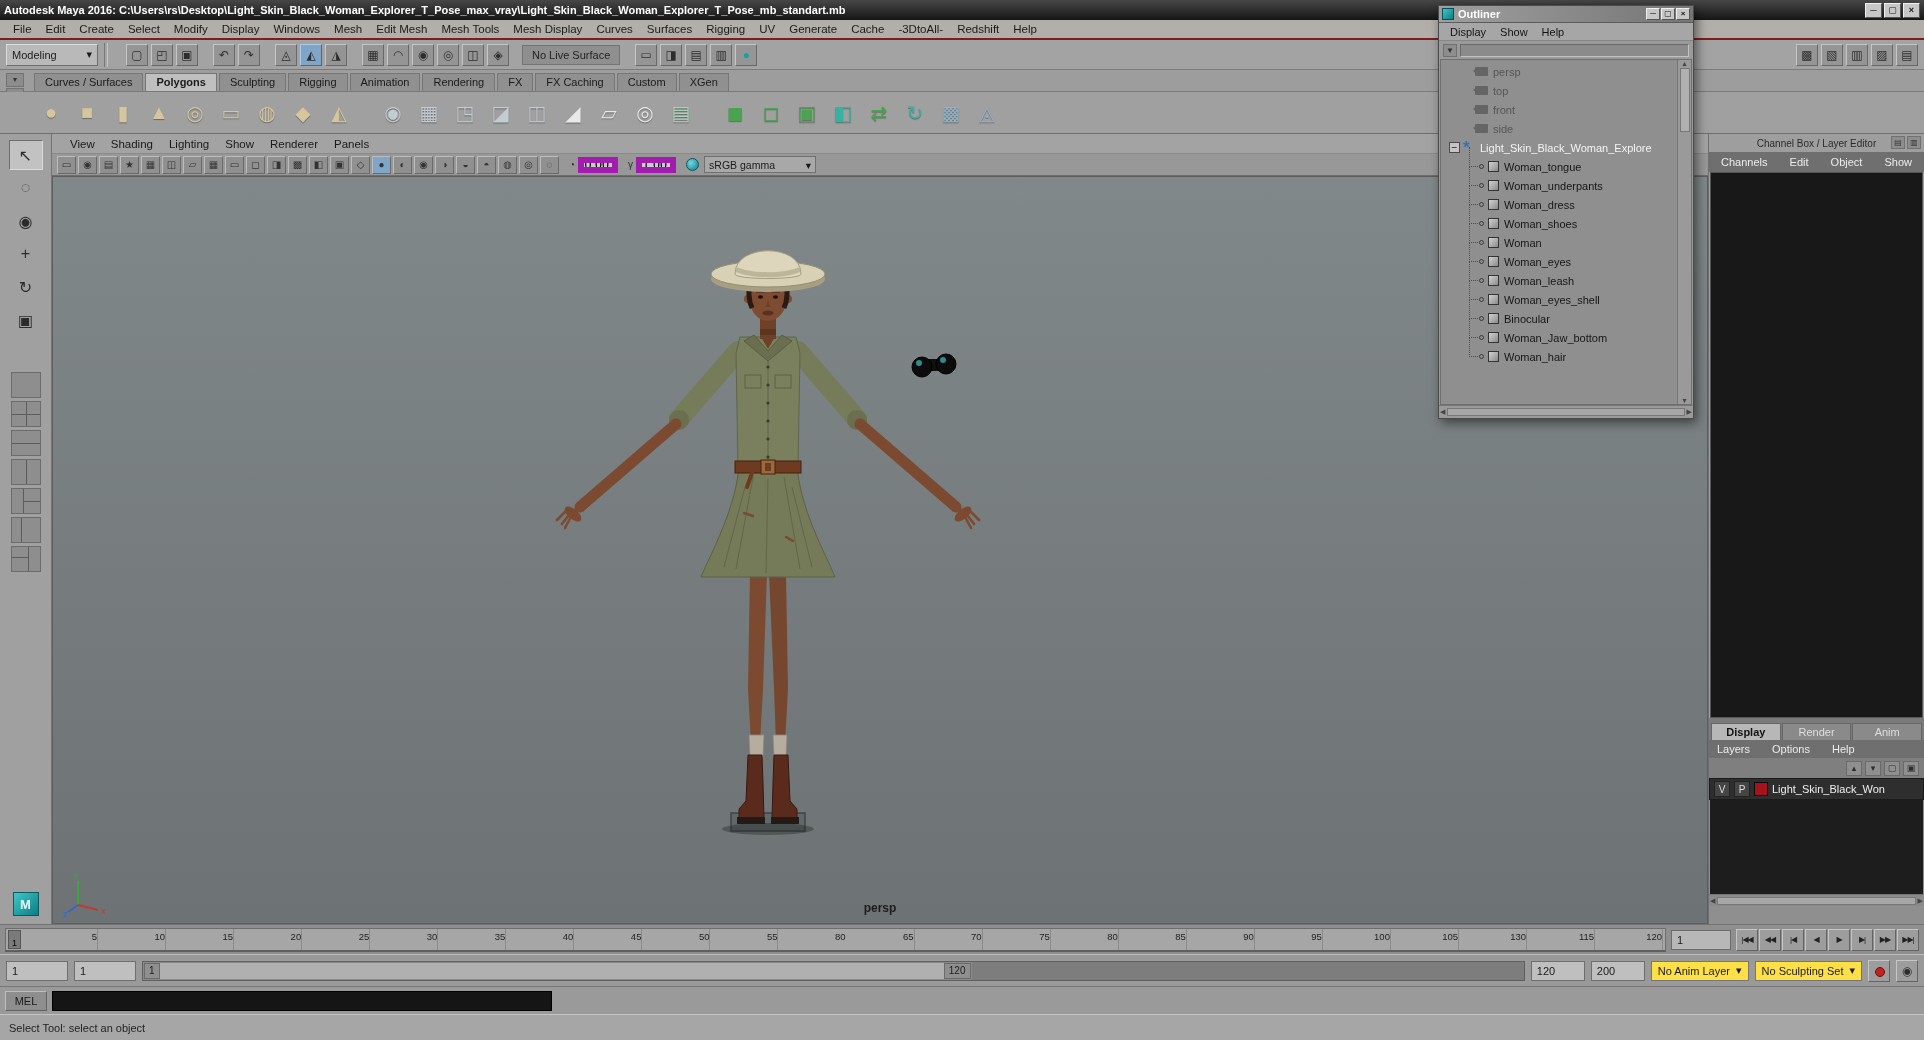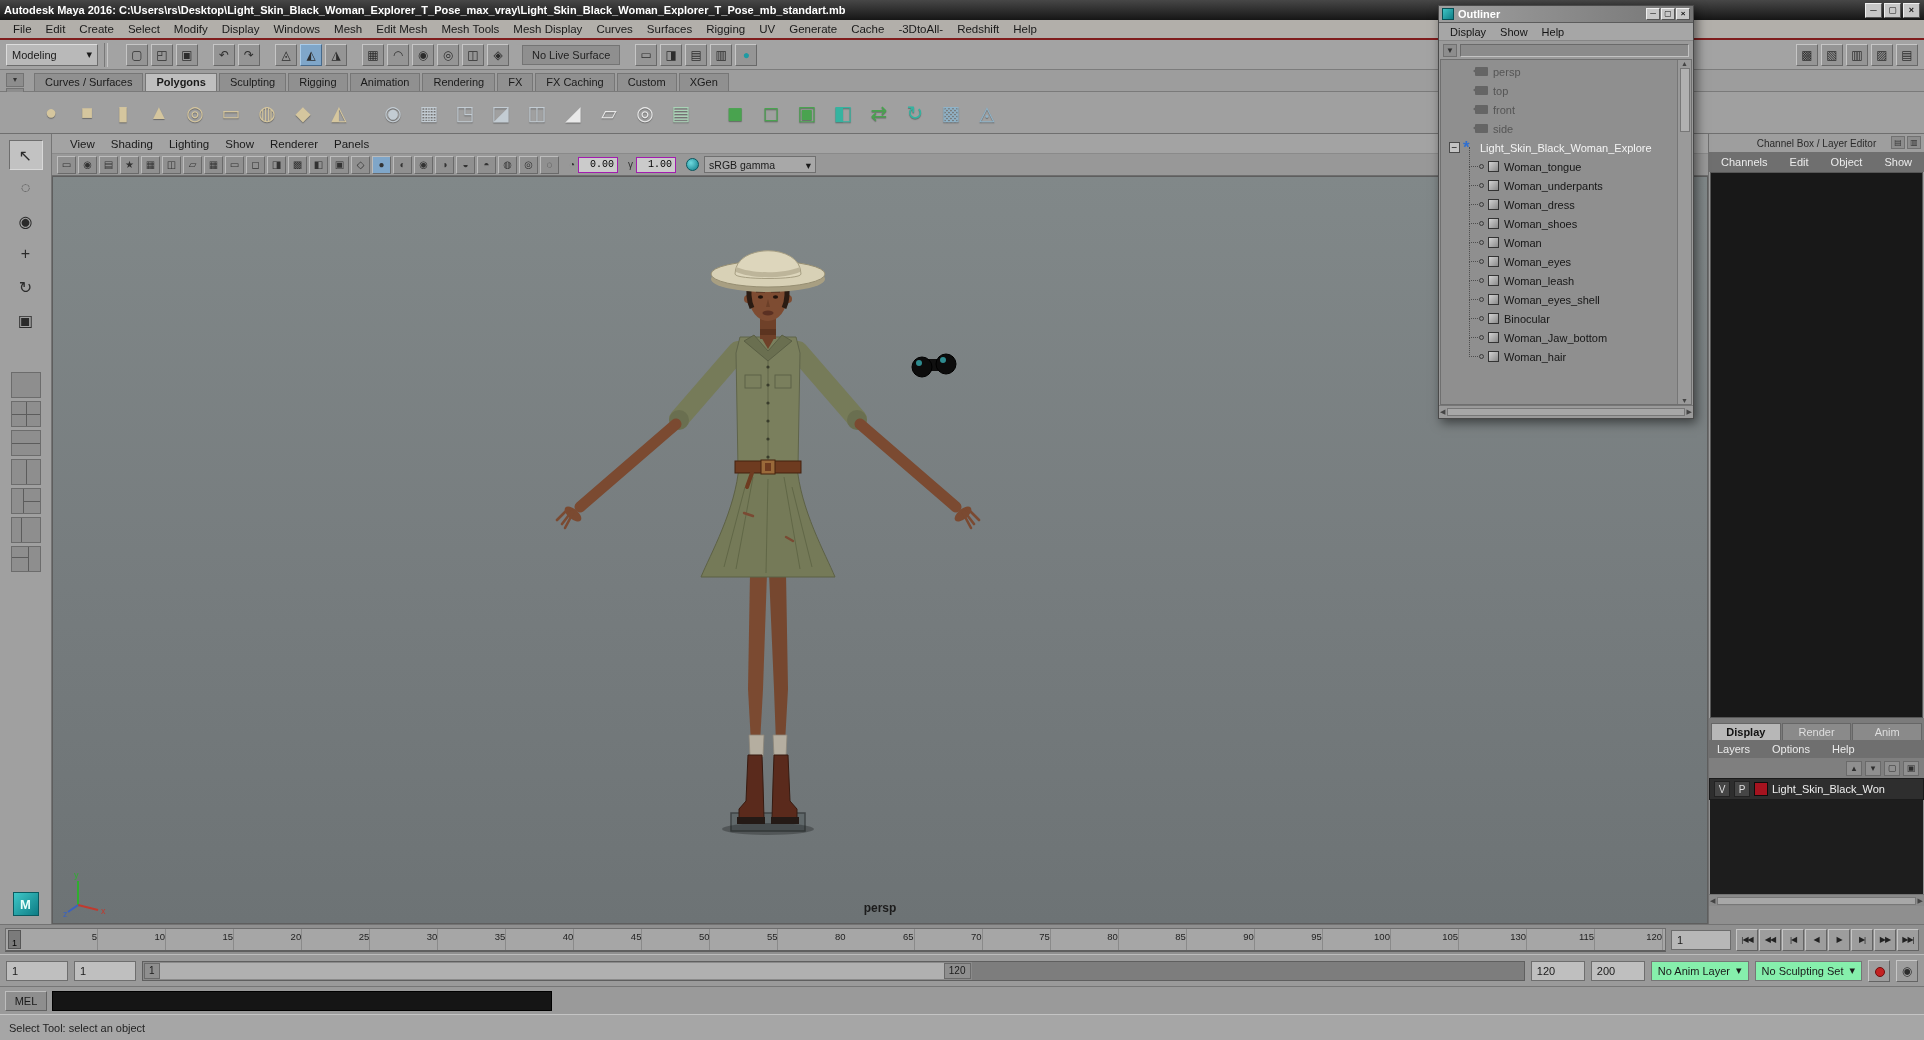--- a/index.html
+++ b/index.html
@@ -74,22 +74,22 @@
   .viewport-col { flex:1 1 auto; min-width:0; display:flex; flex-direction:column; }
   .panel-menubar { height:20px; flex:0 0 20px; background:#a3a3a3; border-bottom:1px solid #8a8a8a;
     display:flex; align-items:center; font-size:11.5px; padding-left:10px; }
   .panel-menubar span { padding:2px 8px; }
   .panel-toolbar { height:22px; flex:0 0 22px; background:#989898; border-bottom:1px solid #6e6e6e;
     display:flex; align-items:center; gap:2px; padding:0 5px; }
   .vp-icon { width:19px; height:18px; font-size:10px; display:flex; align-items:center; justify-content:center;
     background:#909090; border:1px solid; border-color:#bcbcbc #6a6a6a #6a6a6a #bcbcbc; color:#333; }
   .vp-icon.active { background:#7fa6c9; }
   .vp-minilabel { font-size:10px; color:#333; margin:0 1px 0 8px; }
-  .vp-field { width:40px; height:16px; background:#cbcbcb; border:1px solid #a21caf; font-size:10px;
-    text-align:right; padding-right:3px; font-family:Liberation Mono, monospace; }
+  .vp-field { width:40px; height:16px; background:#cbcbcb; border:6px solid #a21caf; font-size:14px;
+    text-align:right; padding-right:3px; font-family:Liberation Serif, serif; }
   .cm-dot { width:13px; height:13px; border-radius:50%; background:radial-gradient(circle at 35% 35%,#6fd9de,#0f7d8a);
     border:1px solid #0a565e; margin-left:8px; }
   .vp-dropdown { width:112px; height:17px; margin-left:3px; background:#a8a8a8; border:1px solid #707070;
     font-size:10.5px; display:flex; align-items:center; justify-content:space-between; padding:0 4px; }
 
   .viewport { flex:1 1 auto; position:relative; overflow:hidden;
     background:linear-gradient(#818889 0%, #767c7e 55%, #6d7375 100%); border:1px solid #5e5e5e; }
   .model-svg { position:absolute; left:495px; top:40px; }
   .persp-label { position:absolute; bottom:8px; left:50%; transform:translateX(-50%);
     font-size:12px; font-weight:bold; color:#1c1c1c; }
@@ -196,21 +196,21 @@
   .range-row { height:32px; flex:0 0 32px; background:#9a9a9a; border-top:1px solid #bcbcbc;
     display:flex; align-items:center; gap:6px; padding:0 6px; font-size:11px; }
   .rs-field { width:62px; flex:0 0 62px; height:20px; background:#bfbfbf; border:1px solid #6e6e6e;
     display:flex; align-items:center; padding:0 5px; }
   .rs-field.narrow { width:54px; flex:0 0 54px; }
   .rs-track { flex:1 1 auto; height:20px; background:#7d7d7d; border:1px solid #5f5f5f; position:relative; }
   .rs-bar { position:absolute; left:0; top:0; bottom:0; width:60%; background:#b0b0b0; border:1px solid #8a8a8a;
     display:flex; justify-content:space-between; align-items:center; font-size:10px; }
   .rs-handle { background:#8f8f8f; border:1px solid #6a6a6a; height:100%; display:flex; align-items:center;
     justify-content:center; padding:0 4px; }
-  .rs-dropdown { height:20px; background:#86efac; border:1px solid #767676; display:flex; align-items:center;
+  .rs-dropdown { height:20px; background:#fde047; border:1px solid #767676; display:flex; align-items:center;
     justify-content:space-between; gap:6px; padding:0 6px; }
   .autokey-btn { width:22px; height:22px; background:#9d9d9d; border:1px solid; border-color:#c6c6c6 #646464 #646464 #c6c6c6;
     position:relative; }
   .autokey-btn::after { content:''; position:absolute; left:6px; top:6px; width:8px; height:8px; border-radius:50%;
     background:#c42222; border:1px solid #6e0f0f; }
   .prefs-btn { width:22px; height:22px; background:#9d9d9d; border:1px solid; border-color:#c6c6c6 #646464 #646464 #c6c6c6;
     color:#2d2d2d; font-size:12px; display:flex; align-items:center; justify-content:center; }
 
   
   .command-row { height:28px; flex:0 0 28px; background:#9a9a9a; border-top:1px solid #767676;

